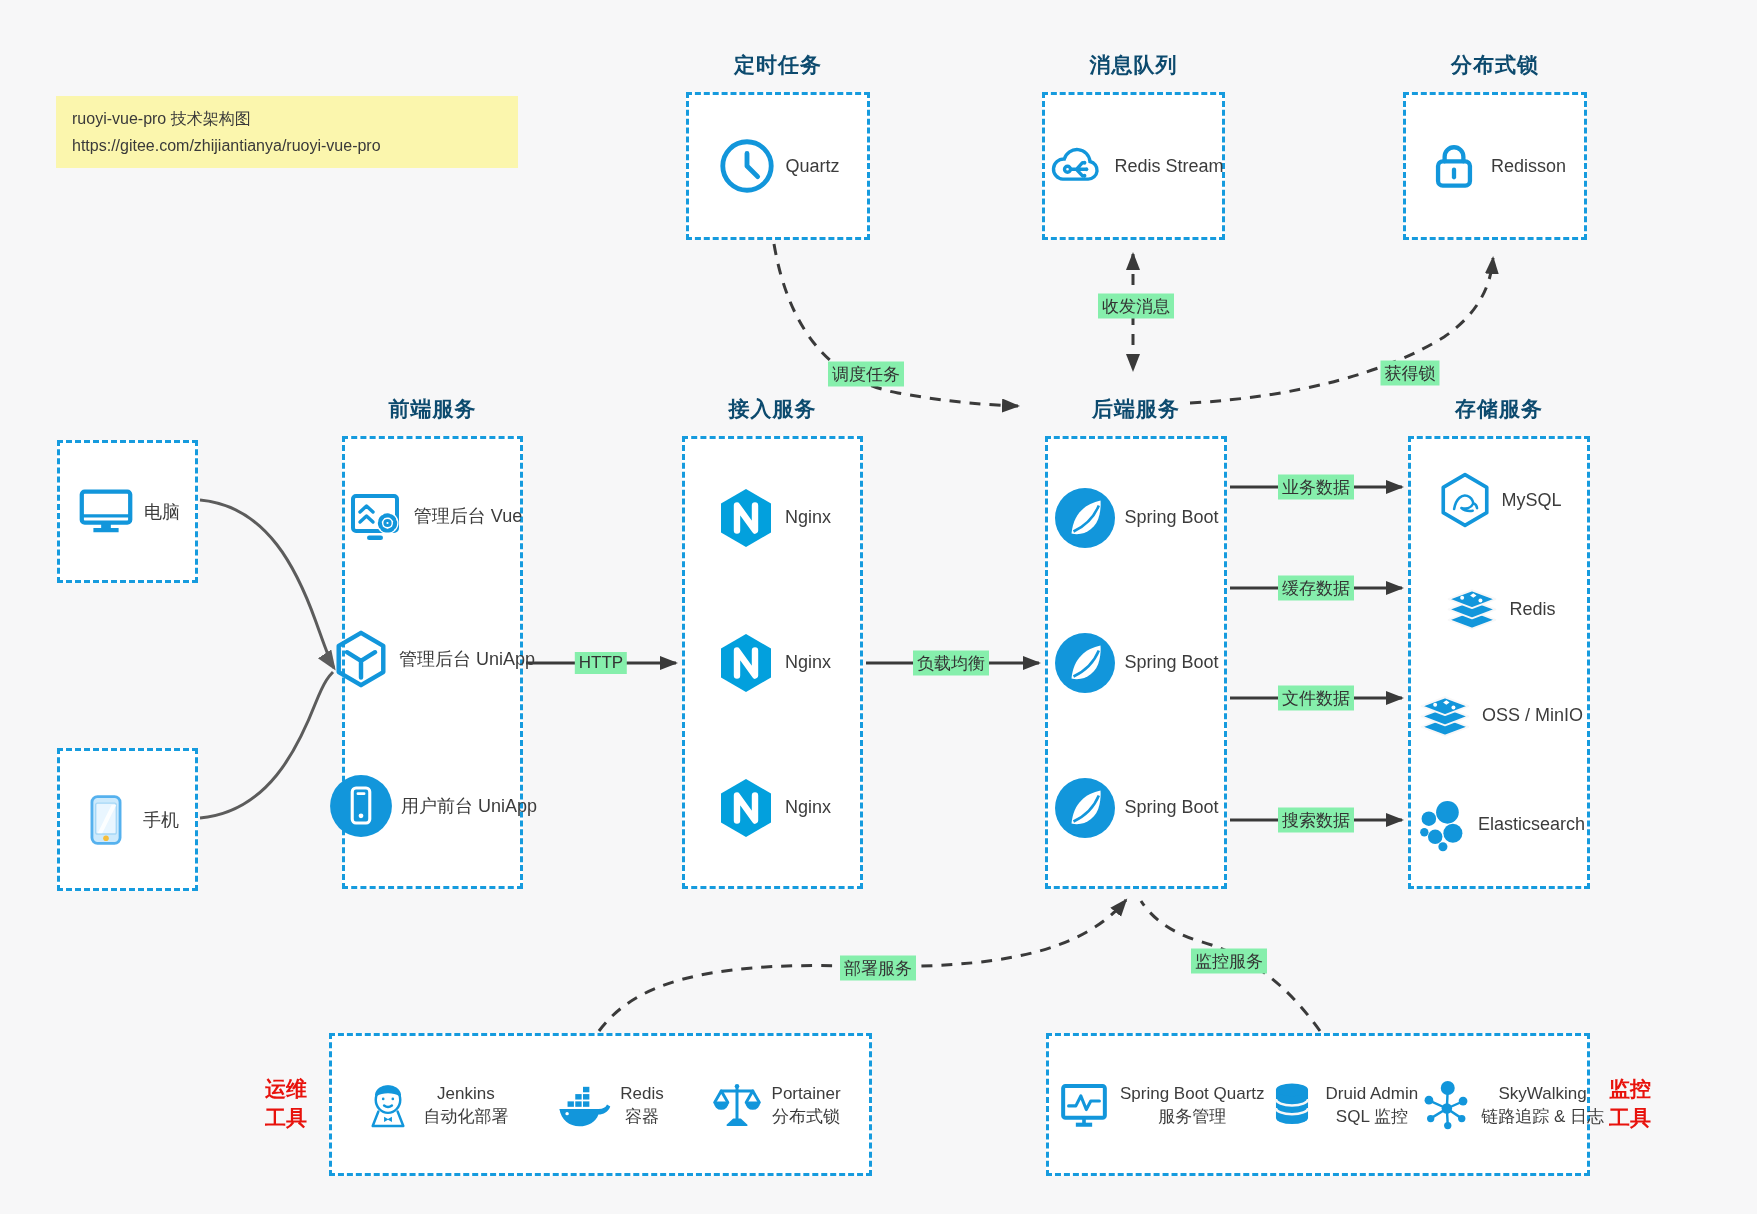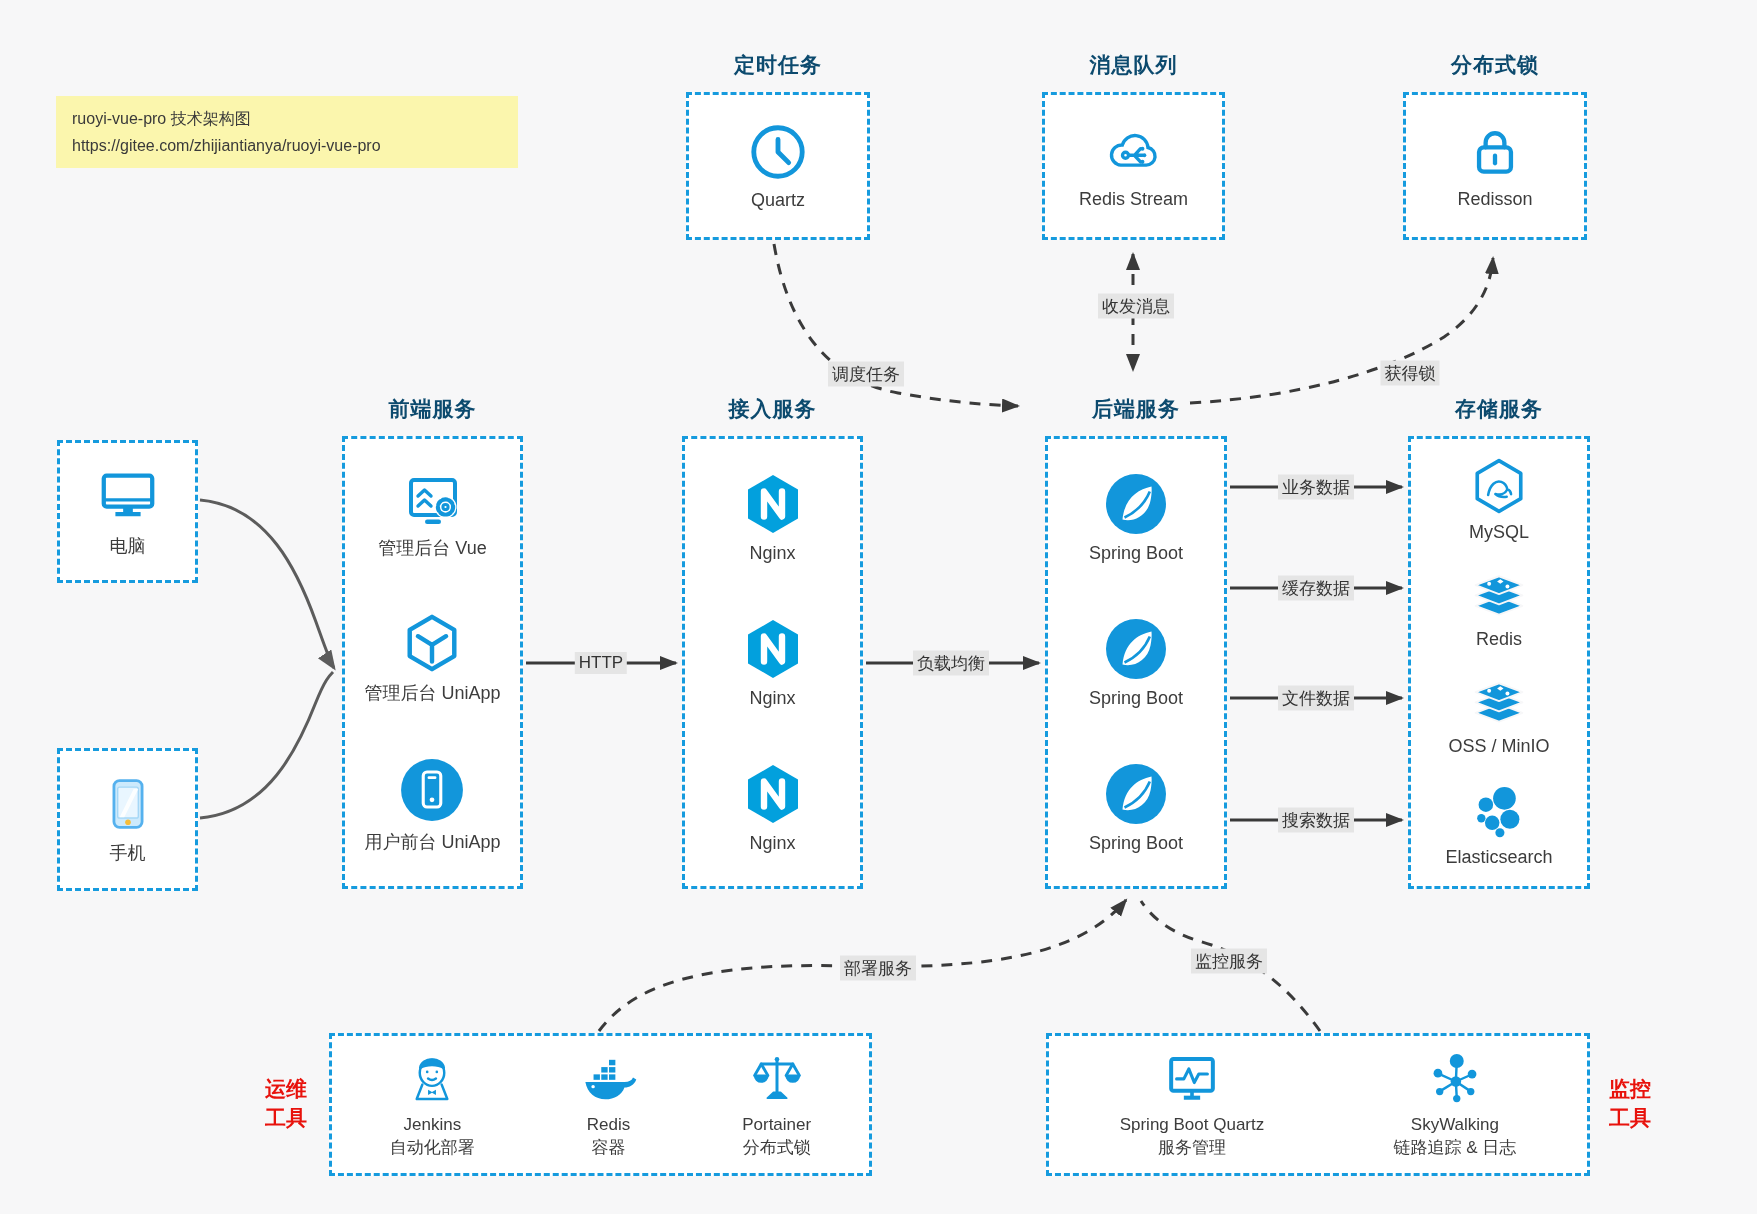--- a/index.html
+++ b/index.html
@@ -10,33 +10,33 @@
         color:#3a3a3a;font-size:16px;line-height:27px;padding:9px 0 0 16px;box-sizing:border-box;}
   .note::after{content:"";position:absolute;top:0;right:-18px;width:0;height:0;
         border-style:solid;border-width:0 18px 18px 0;border-color:transparent transparent transparent #cfc98f;}
 
   
   .grp{position:absolute;display:flex;flex-direction:column;}
   .gtitle{text-align:center;font-weight:bold;color:#0c4a6e;font-size:21px;height:30px;line-height:30px;margin-bottom:12px;letter-spacing:1px;}
   .gbox{flex:1;background:#ffffff;border:3px dashed #169bde;box-sizing:border-box;
         display:flex;flex-direction:column;justify-content:space-around;align-items:center;padding:6px 0;}
   .gbox.row{flex-direction:row;align-items:center;justify-content:space-around;padding:0 6px;}
-  .node{display:flex;flex-direction:column;align-items:center;gap:7px;}
+  .node{display:flex;flex-direction:row;align-items:center;gap:7px;}
   .node .nl{font-size:18px;color:#3c3c3c;white-space:nowrap;}
   .node .nl2{font-size:17px;color:#3c3c3c;white-space:nowrap;line-height:23px;text-align:center;}
   .ic{display:block;}
 
   
   .sidelabel{position:absolute;color:#e8120c;font-size:21px;font-weight:bold;line-height:29px;text-align:center;width:52px;}
 
   
   #wires{position:absolute;left:0;top:0;width:1757px;height:1214px;pointer-events:none;}
 
   
-  .elabel{position:absolute;transform:translate(-50%,-50%);background:#e5e5e5;color:#333;
+  .elabel{position:absolute;transform:translate(-50%,-50%);background:#86efac;color:#333;
           font-size:17px;padding:1px 4px;white-space:nowrap;}
 </style>
 </head>
 <body>
 
 <svg width="0" height="0" style="position:absolute">
   <defs>
     <g id="ic-clock" stroke="#1296db" fill="none" stroke-width="5" stroke-linecap="round" stroke-linejoin="round">
       <circle cx="32" cy="32" r="25"></circle>
         <path d="M32 19 V32 L43 43"></path>
@@ -412,20 +412,29 @@
       <div class="node">
         <svg class="ic" width="58" height="56" viewBox="0 0 64 58">
             <use href="#ic-sba"></use>
           </svg>
         <span class="nl2">
           <span>Spring Boot Quartz</span><br>
           <span>服务管理</span>
         </span>
       </div>
       <div class="node">
+        <svg class="ic" width="54" height="56" viewBox="0 0 64 62">
+            <use href="#ic-druid"></use>
+          </svg>
+        <span class="nl2">
+          <span>Druid Admin</span><br>
+          <span>SQL 监控</span>
+        </span>
+      </div>
+      <div class="node">
         <svg class="ic" width="56" height="56" viewBox="0 0 64 64">
             <use href="#ic-skywalking"></use>
           </svg>
         <span class="nl2">
           <span>SkyWalking</span><br>
           <span>链路追踪 &amp; 日志</span>
         </span>
       </div>
     </div>
   </div>

